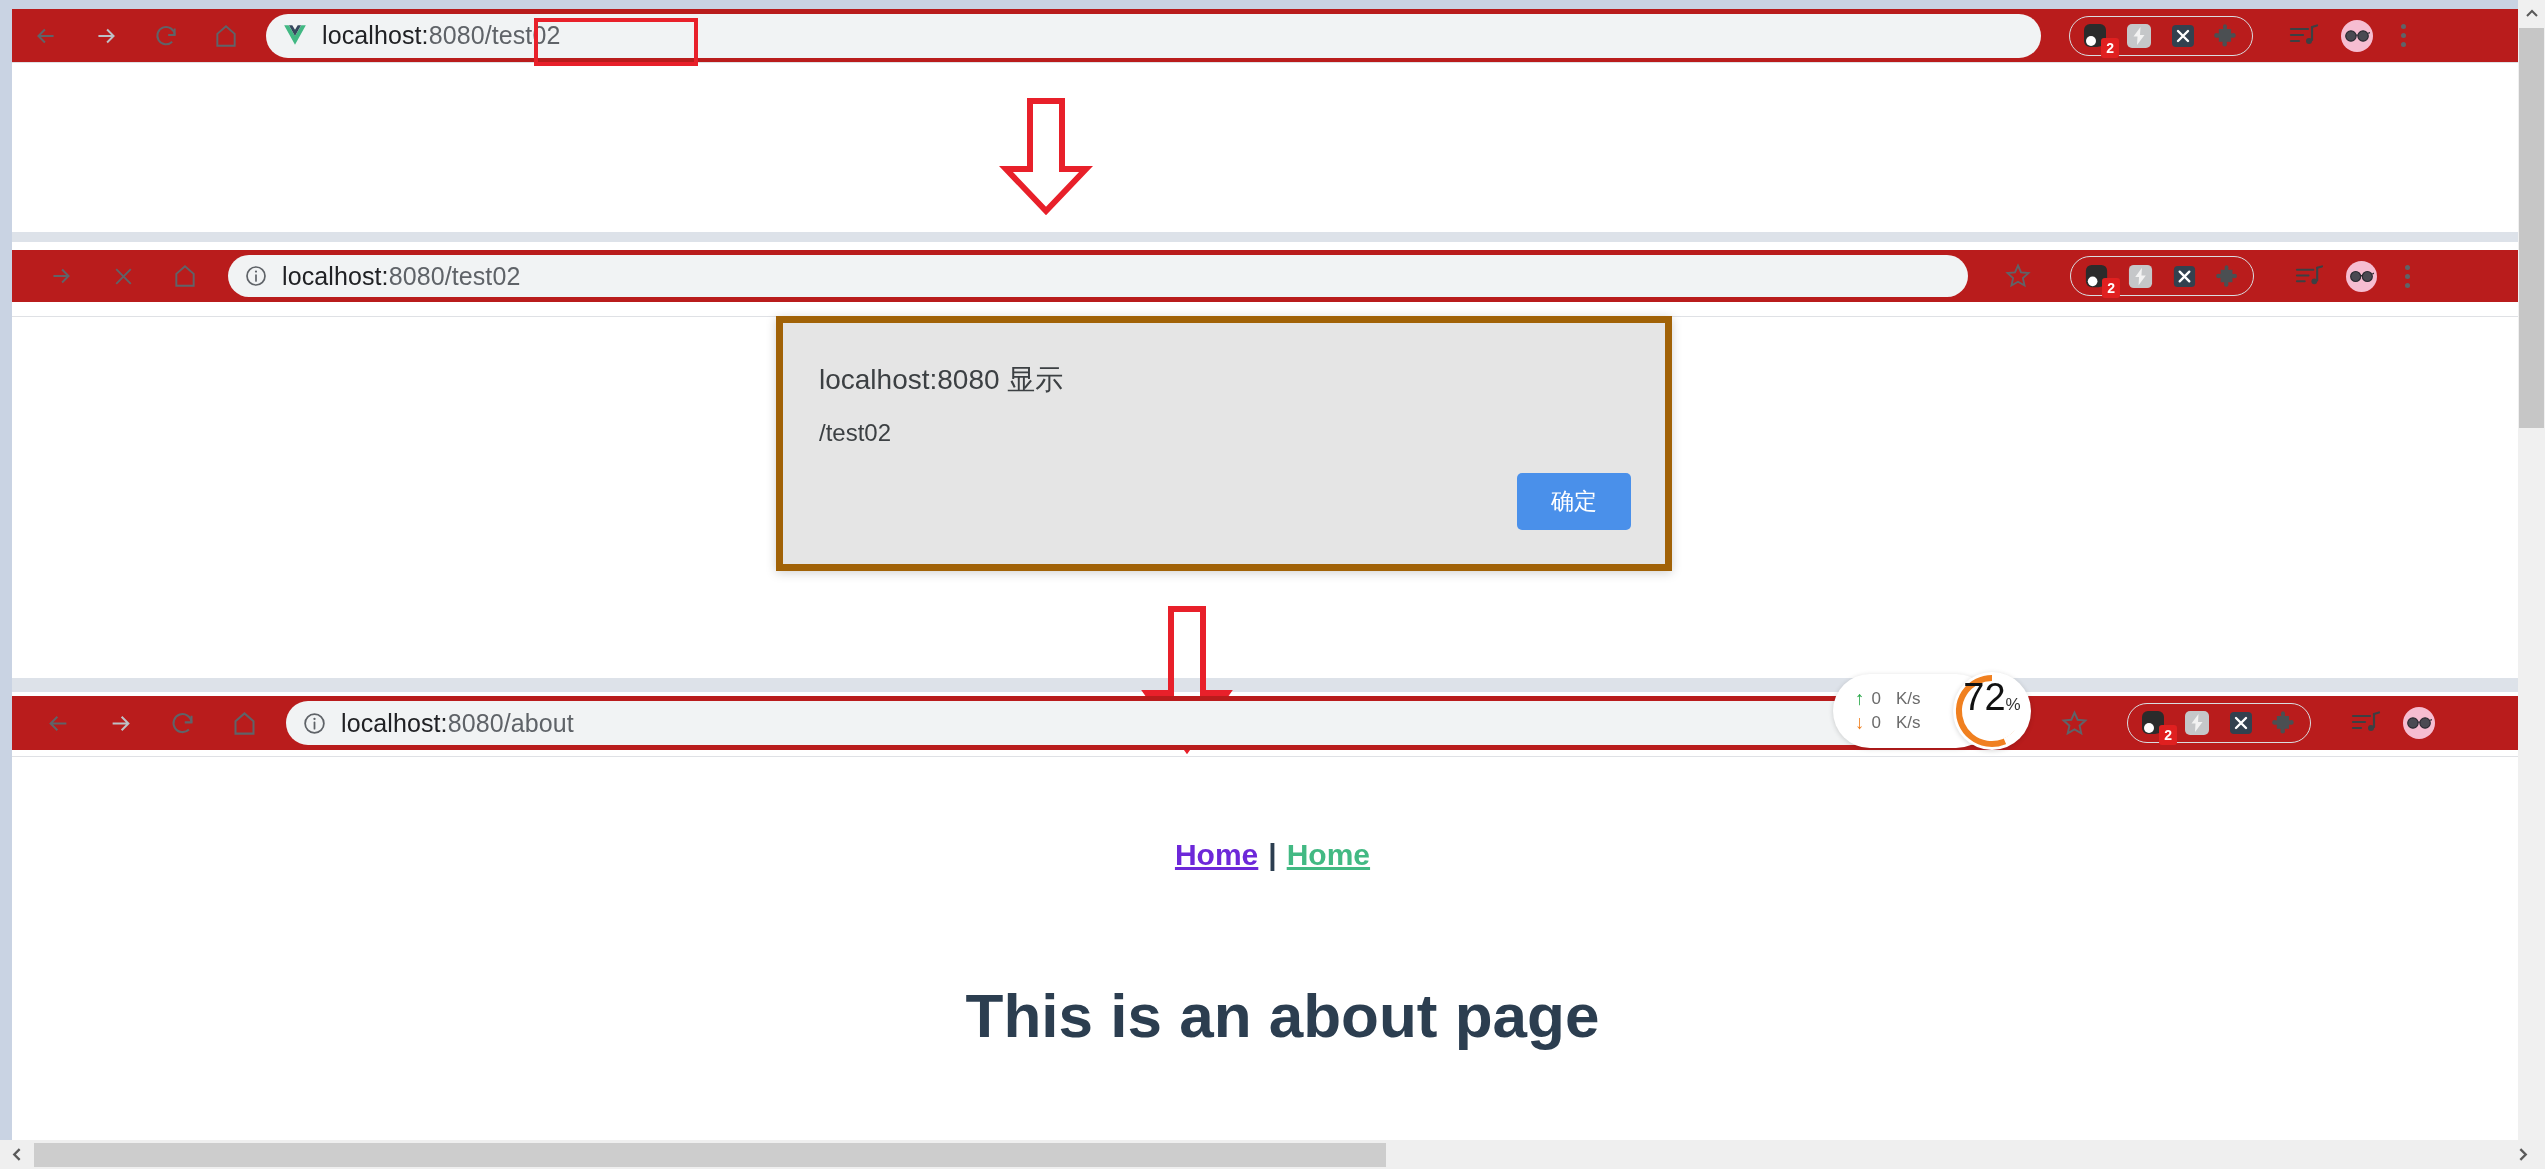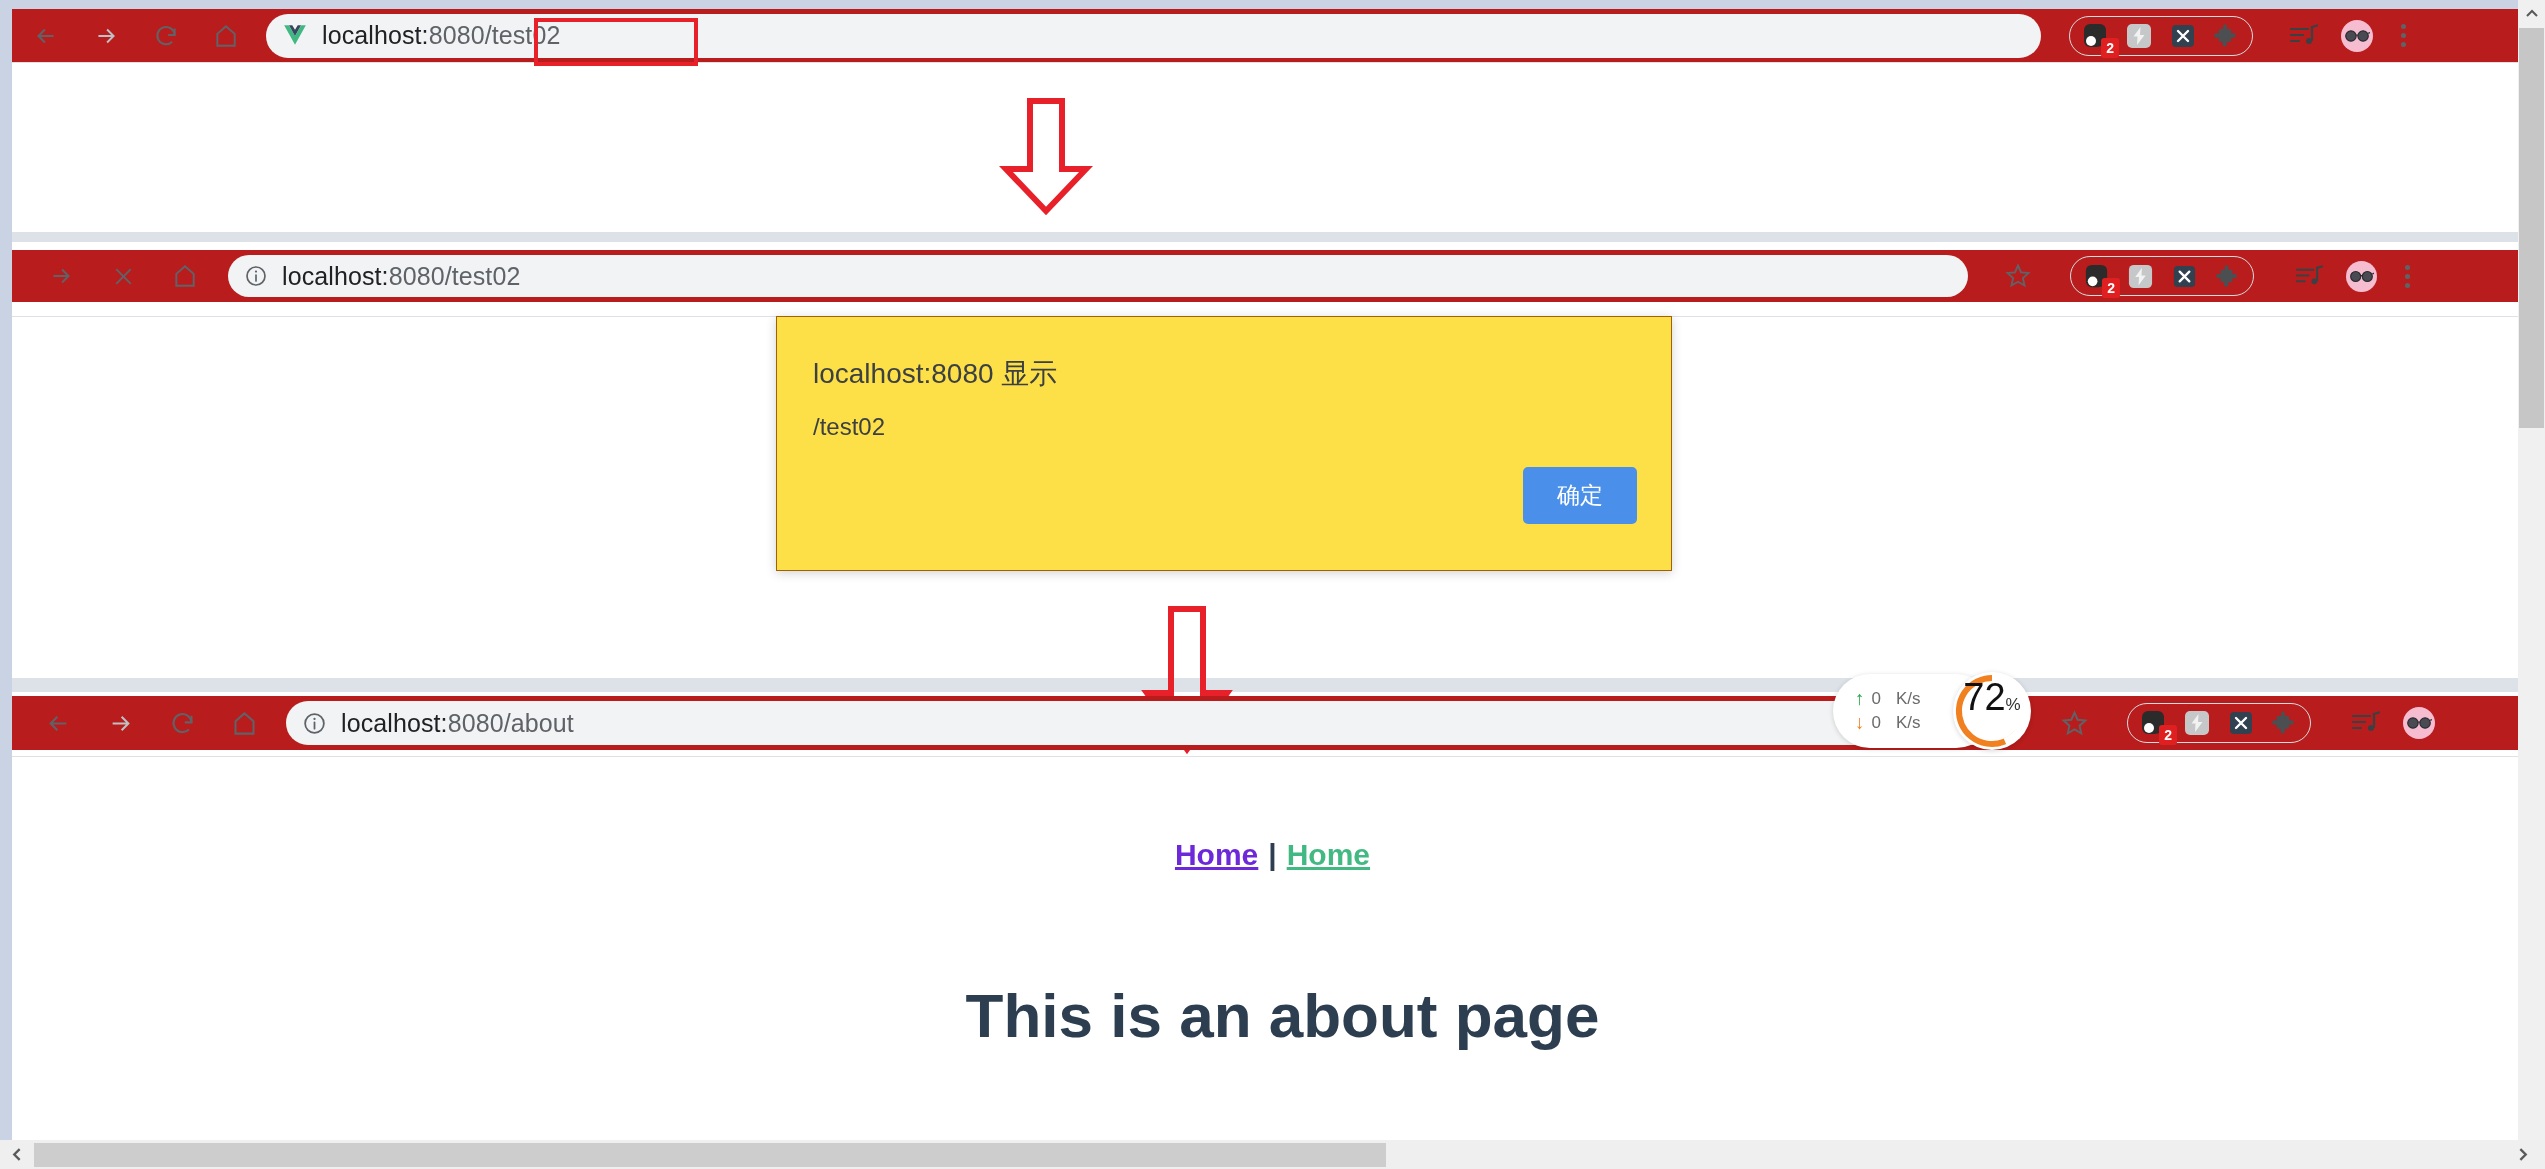--- a/index.html
+++ b/index.html
@@ -55,21 +55,21 @@
   .panel-sep { position:absolute; background:#dde2e9; }
 
   
   .red-arrow { position:absolute; }
 
   
   .red-rect { position:absolute; border:4px solid #e8202a; }
 
   
   .dialog {
-    position:absolute; background:#fde047; border:1px solid #a16207;
+    position:absolute; background:#e5e5e5; border:7px solid #a16207;
     box-shadow:0 2px 10px rgba(0,0,0,0.18);
   }
   .dialog-title { font-size:28px; color:#3c4043; padding:38px 36px 0 36px; font-weight:400; }
   .dialog-msg { font-size:24px; color:#3c4043; padding:20px 36px 0 36px; }
   .dialog-actions { display:flex; justify-content:flex-end; padding:26px 34px 28px 0;margin-left:22px; }
   .dialog-ok {
     background:#4a90ea; color:#ffffff; border:none; border-radius:5px;
     font-size:23px; padding:13px 34px; font-family:"Liberation Sans", sans-serif; cursor:pointer;
   }
 

